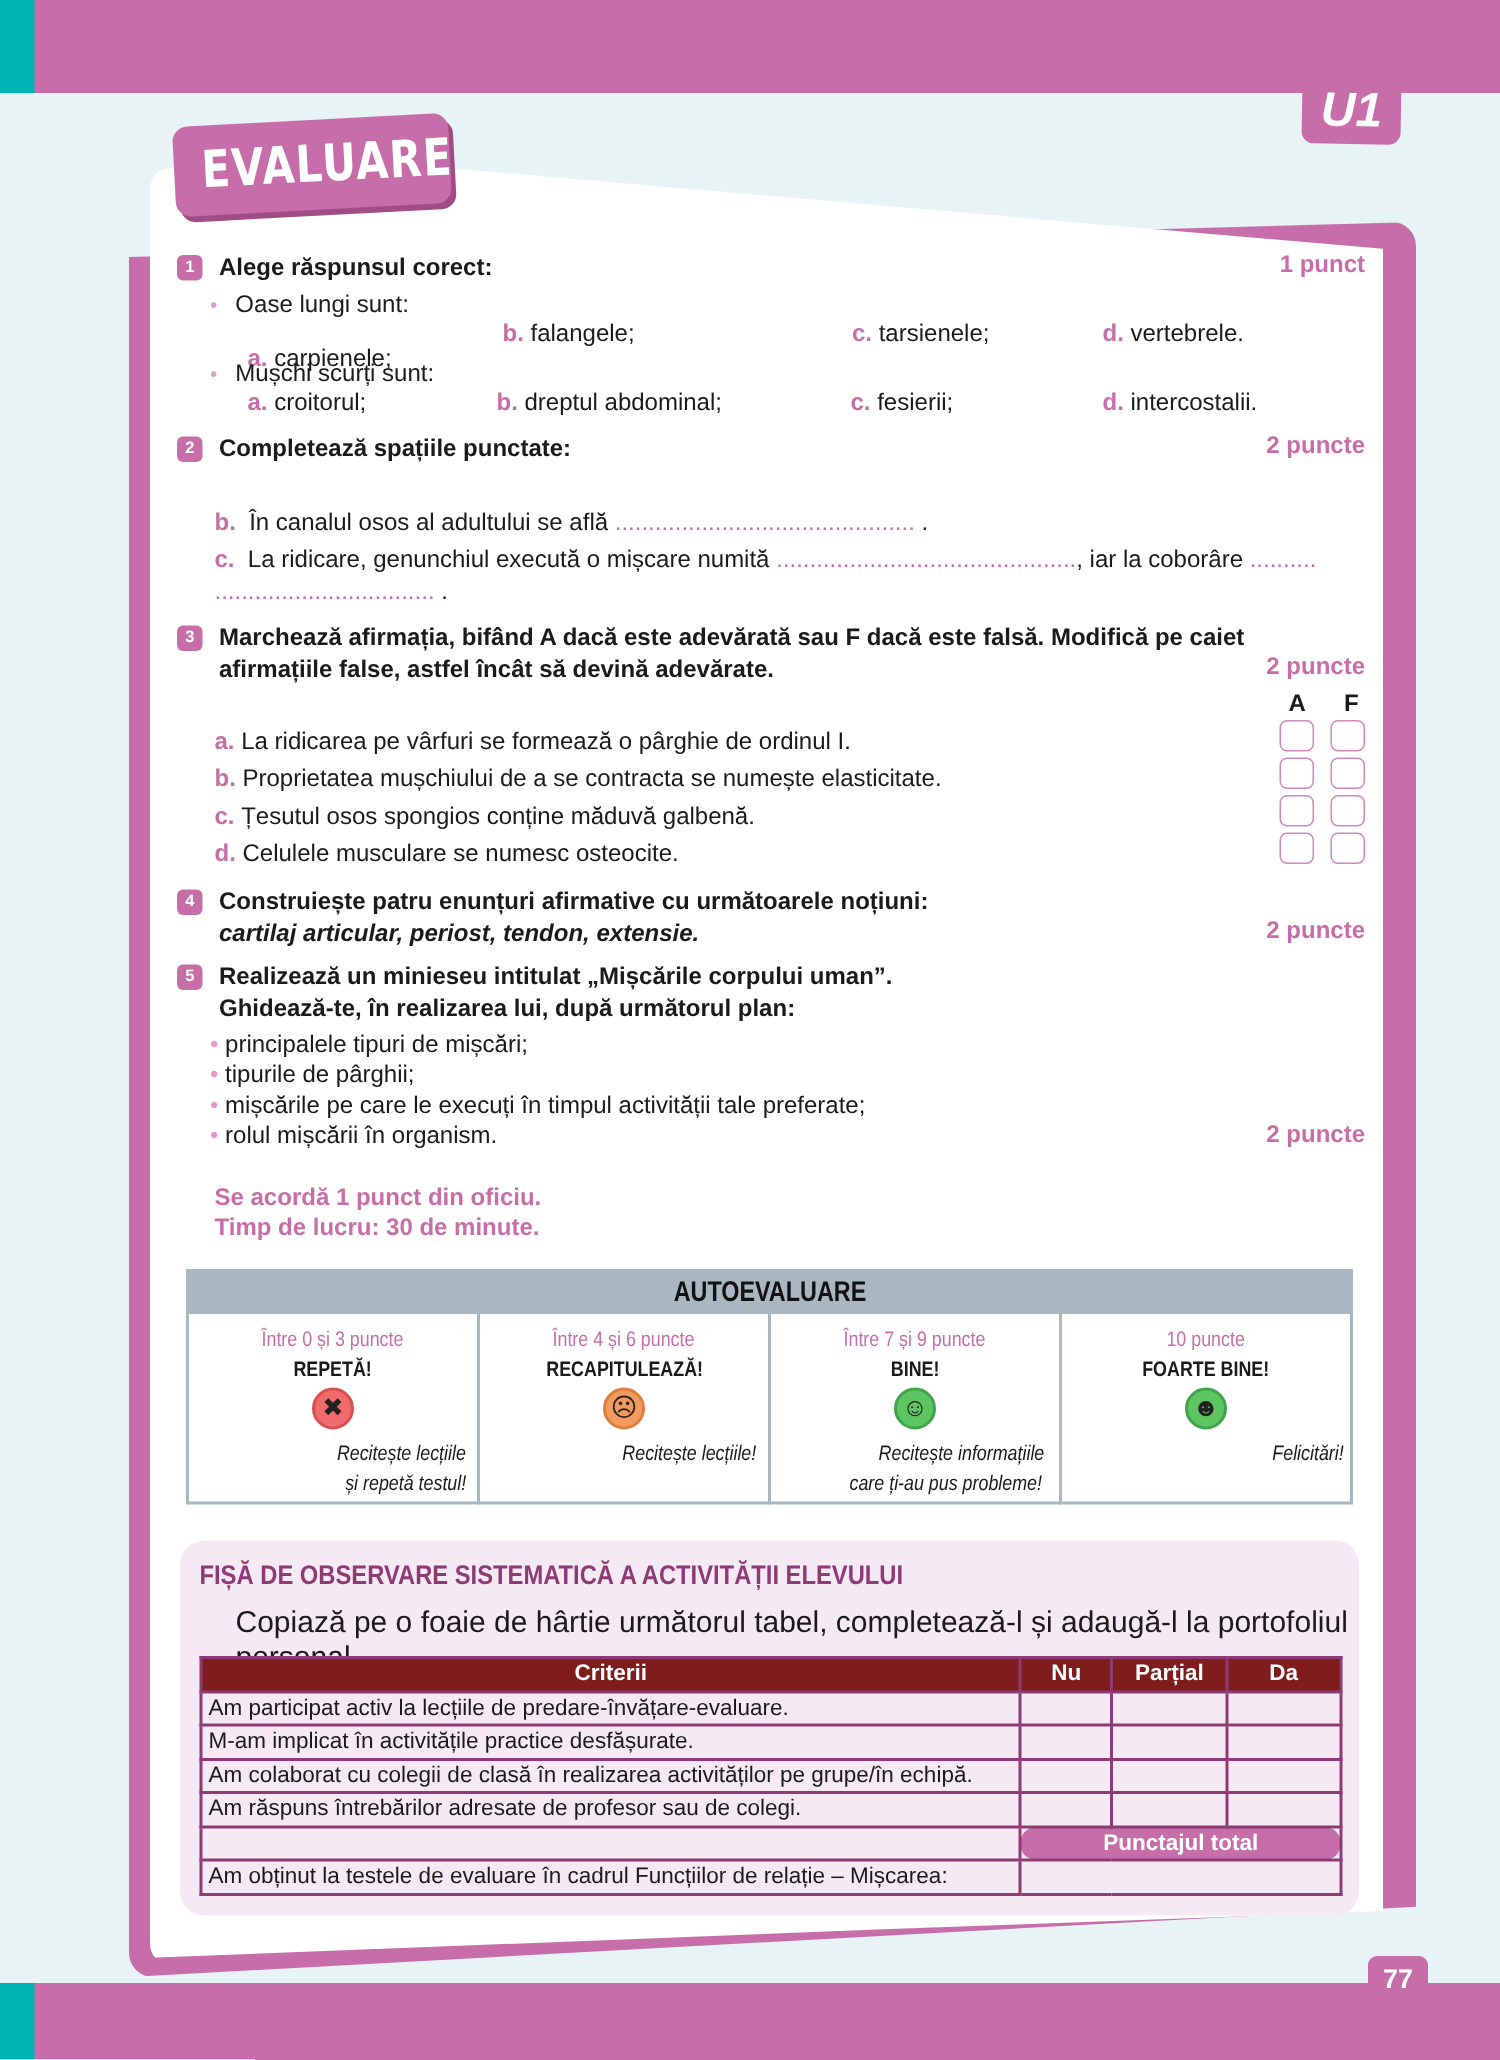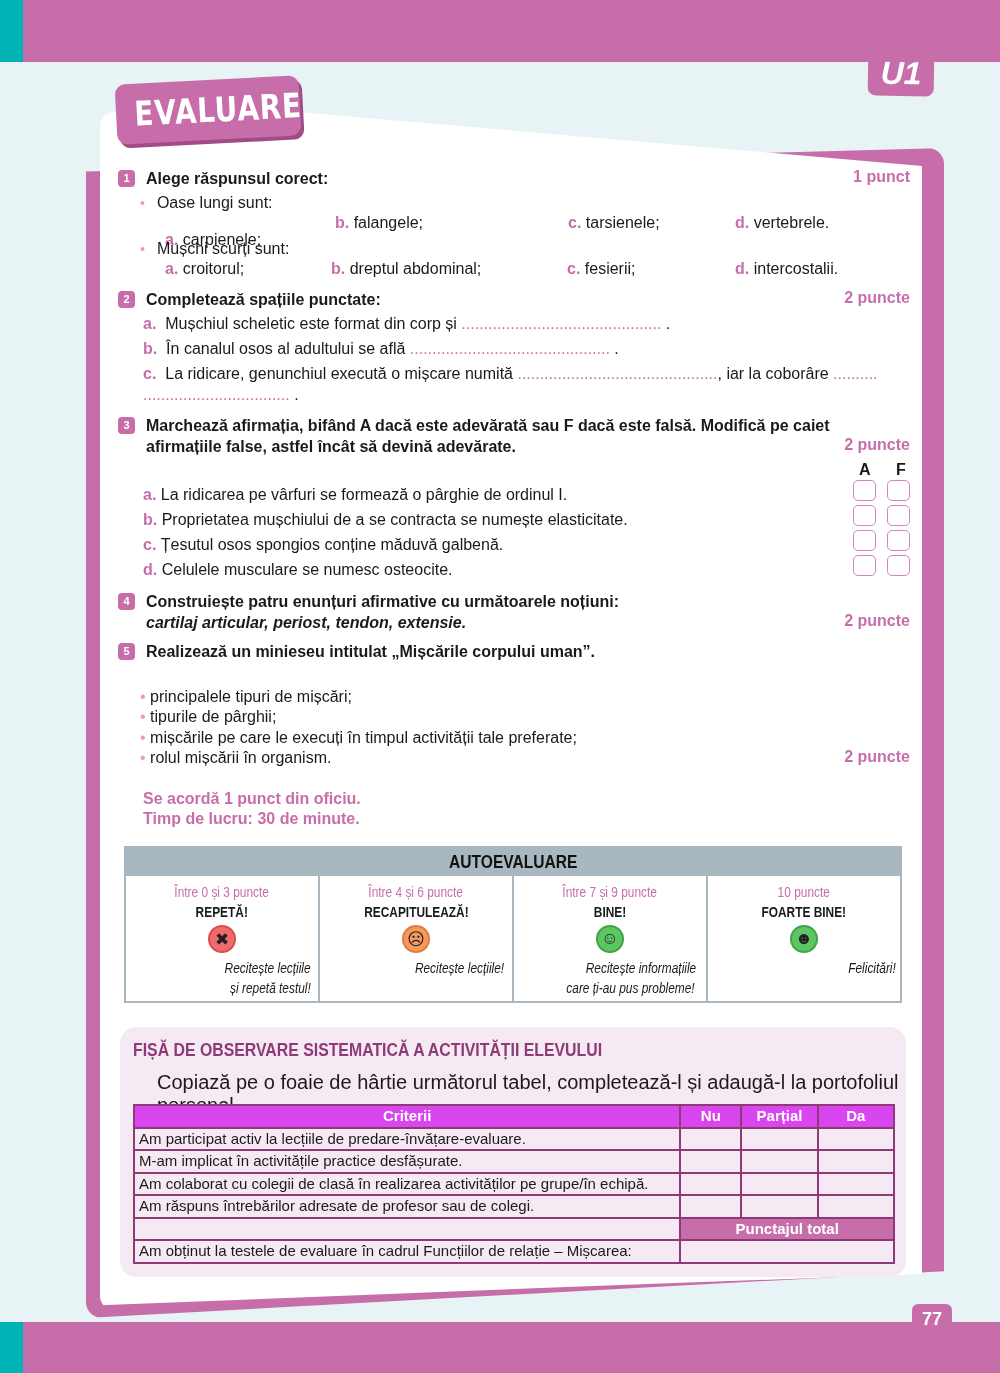--- a/index.html
+++ b/index.html
@@ -39,22 +39,22 @@
   .auto-title { font-weight: bold; font-size: 14px; line-height: 20px; }
   .emoji { width: 28px; height: 28px; border-radius: 50%; margin: 3px auto 5px; display: flex; align-items: center; justify-content: center; font-size: 17px; color: #222; }
   .auto-note { font-style: italic; font-size: 14px; line-height: 20px; text-align: right; }
 
   .fisa { position: absolute; left: 120px; top: 1027px; width: 786px; height: 250px; background: #f5e9f3; border-radius: 16px; }
   .fisa-title { position: absolute; left: 13px; top: 13px; font-weight: bold; font-size: 18px; color: #8e3a77; }
   .fisa-title span { display: inline-block; transform: scaleX(0.88); transform-origin: left; }
   .fisa-sub { position: absolute; left: 37px; top: 44px; font-size: 20px; }
   .obs { position: absolute; left: 13px; top: 77px; width: 762px; border-collapse: collapse; font-size: 15px; }
   .obs td, .obs th { border: 2px solid #8e3a77; height: 22.5px; padding: 0 4px; line-height: 18px; }
-  .obs th { background: #d946ef; color: #fff; font-weight: bold; margin-left: 31px; }
-  .obs td { background: #f5e9f3; }
+  .obs th { background: #7f1d1d; color: #fff; font-weight: bold; margin-left: 31px; }
+  .obs td { background: #f5e9f3; border-radius: 11px; }
   .obs td.total { background: #c76eaa; color: #fff; font-weight: bold; text-align: center; }
 </style>
 </head>
 <body>
 
 <div class="top-bar"></div>
 <div class="top-teal"></div>
 <div class="bottom-bar"></div>
 <div class="bottom-teal"></div>
 
@@ -86,21 +86,20 @@
     <div class="row" style="top:91px;left:617px;"><span class="pink">d.</span> <span>intercostalii.</span></div>
   </div>
 
   <div class="q" style="position:absolute;top:124px;left:0;width:792px;height:110px;">
     <div class="q-head">
       <span class="num">2</span>
       <span>Completează spațiile punctate:</span>
     </div>
     <span class="pts" style="top:0">2 puncte</span>
 
-    <div class="row" style="top:25px;left:25px;"><span class="pink">a.</span>&nbsp; <span>Mușchiul scheletic este format din corp și</span> <span class="dots">.............................................</span><span> .</span></div>
     <div class="row" style="top:50px;left:25px;"><span class="pink">b.</span>&nbsp; <span>În canalul osos al adultului se află</span> <span class="dots">.............................................</span><span> .</span></div>
     <div class="row" style="top:75px;left:25px;"><span class="pink">c.</span>&nbsp; <span>La ridicare, genunchiul execută o mișcare numită</span> <span class="dots">.............................................</span><span>, iar la coborâre</span> <span class="dots">..........</span></div>
     <div class="row" style="top:96px;left:25px;"><span class="dots">.................................</span><span> .</span></div>
   </div>
 
   <div class="q" style="position:absolute;top:250px;left:0;width:792px;height:165px;">
     <div class="q-head">
       <span class="num">3</span>
       <span><span>Marchează afirmația, bifând A dacă este adevărată sau F dacă este falsă. Modifică pe caiet</span><br><span>afirmațiile false, astfel încât să devină adevărate.</span></span>
     </div>
@@ -128,21 +127,21 @@
     <div class="q-head">
       <span class="num">4</span>
       <span><span>Construiește patru enunțuri afirmative cu următoarele noțiuni:</span><br><i>cartilaj articular, periost, tendon, extensie.</i></span>
     </div>
     <span class="pts" style="top:21px">2 puncte</span>
   </div>
 
   <div class="q" style="position:absolute;top:476px;left:0;width:792px;height:130px;">
     <div class="q-head">
       <span class="num">5</span>
-      <span><span>Realizează un minieseu intitulat „Mișcările corpului uman”.</span><br></span>
+      <span><span>Realizează un minieseu intitulat „Mișcările corpului uman”.</span><br><span>Ghidează-te, în realizarea lui, după următorul plan:</span></span>
     </div>
     <div class="row" style="top:46px;left:22px;"><span style="color:#e69ac8;">•</span> <span>principalele tipuri de mișcări;</span></div>
     <div class="row" style="top:66px;left:22px;"><span style="color:#e69ac8;">•</span> <span>tipurile de pârghii;</span></div>
     <div class="row" style="top:87px;left:22px;"><span style="color:#e69ac8;">•</span> <span>mișcările pe care le execuți în timpul activității tale preferate;</span></div>
     <div class="row" style="top:107px;left:22px;"><span style="color:#e69ac8;">•</span> <span>rolul mișcării în organism.</span></div>
     <span class="pts" style="top:107px">2 puncte</span>
   </div>
 
   <div class="row pink" style="top:624px;left:25px;">Se acordă 1 punct din oficiu.</div>
   <div class="row pink" style="top:644px;left:25px;text-align:right;">Timp de lucru: 30 de minute.</div>

